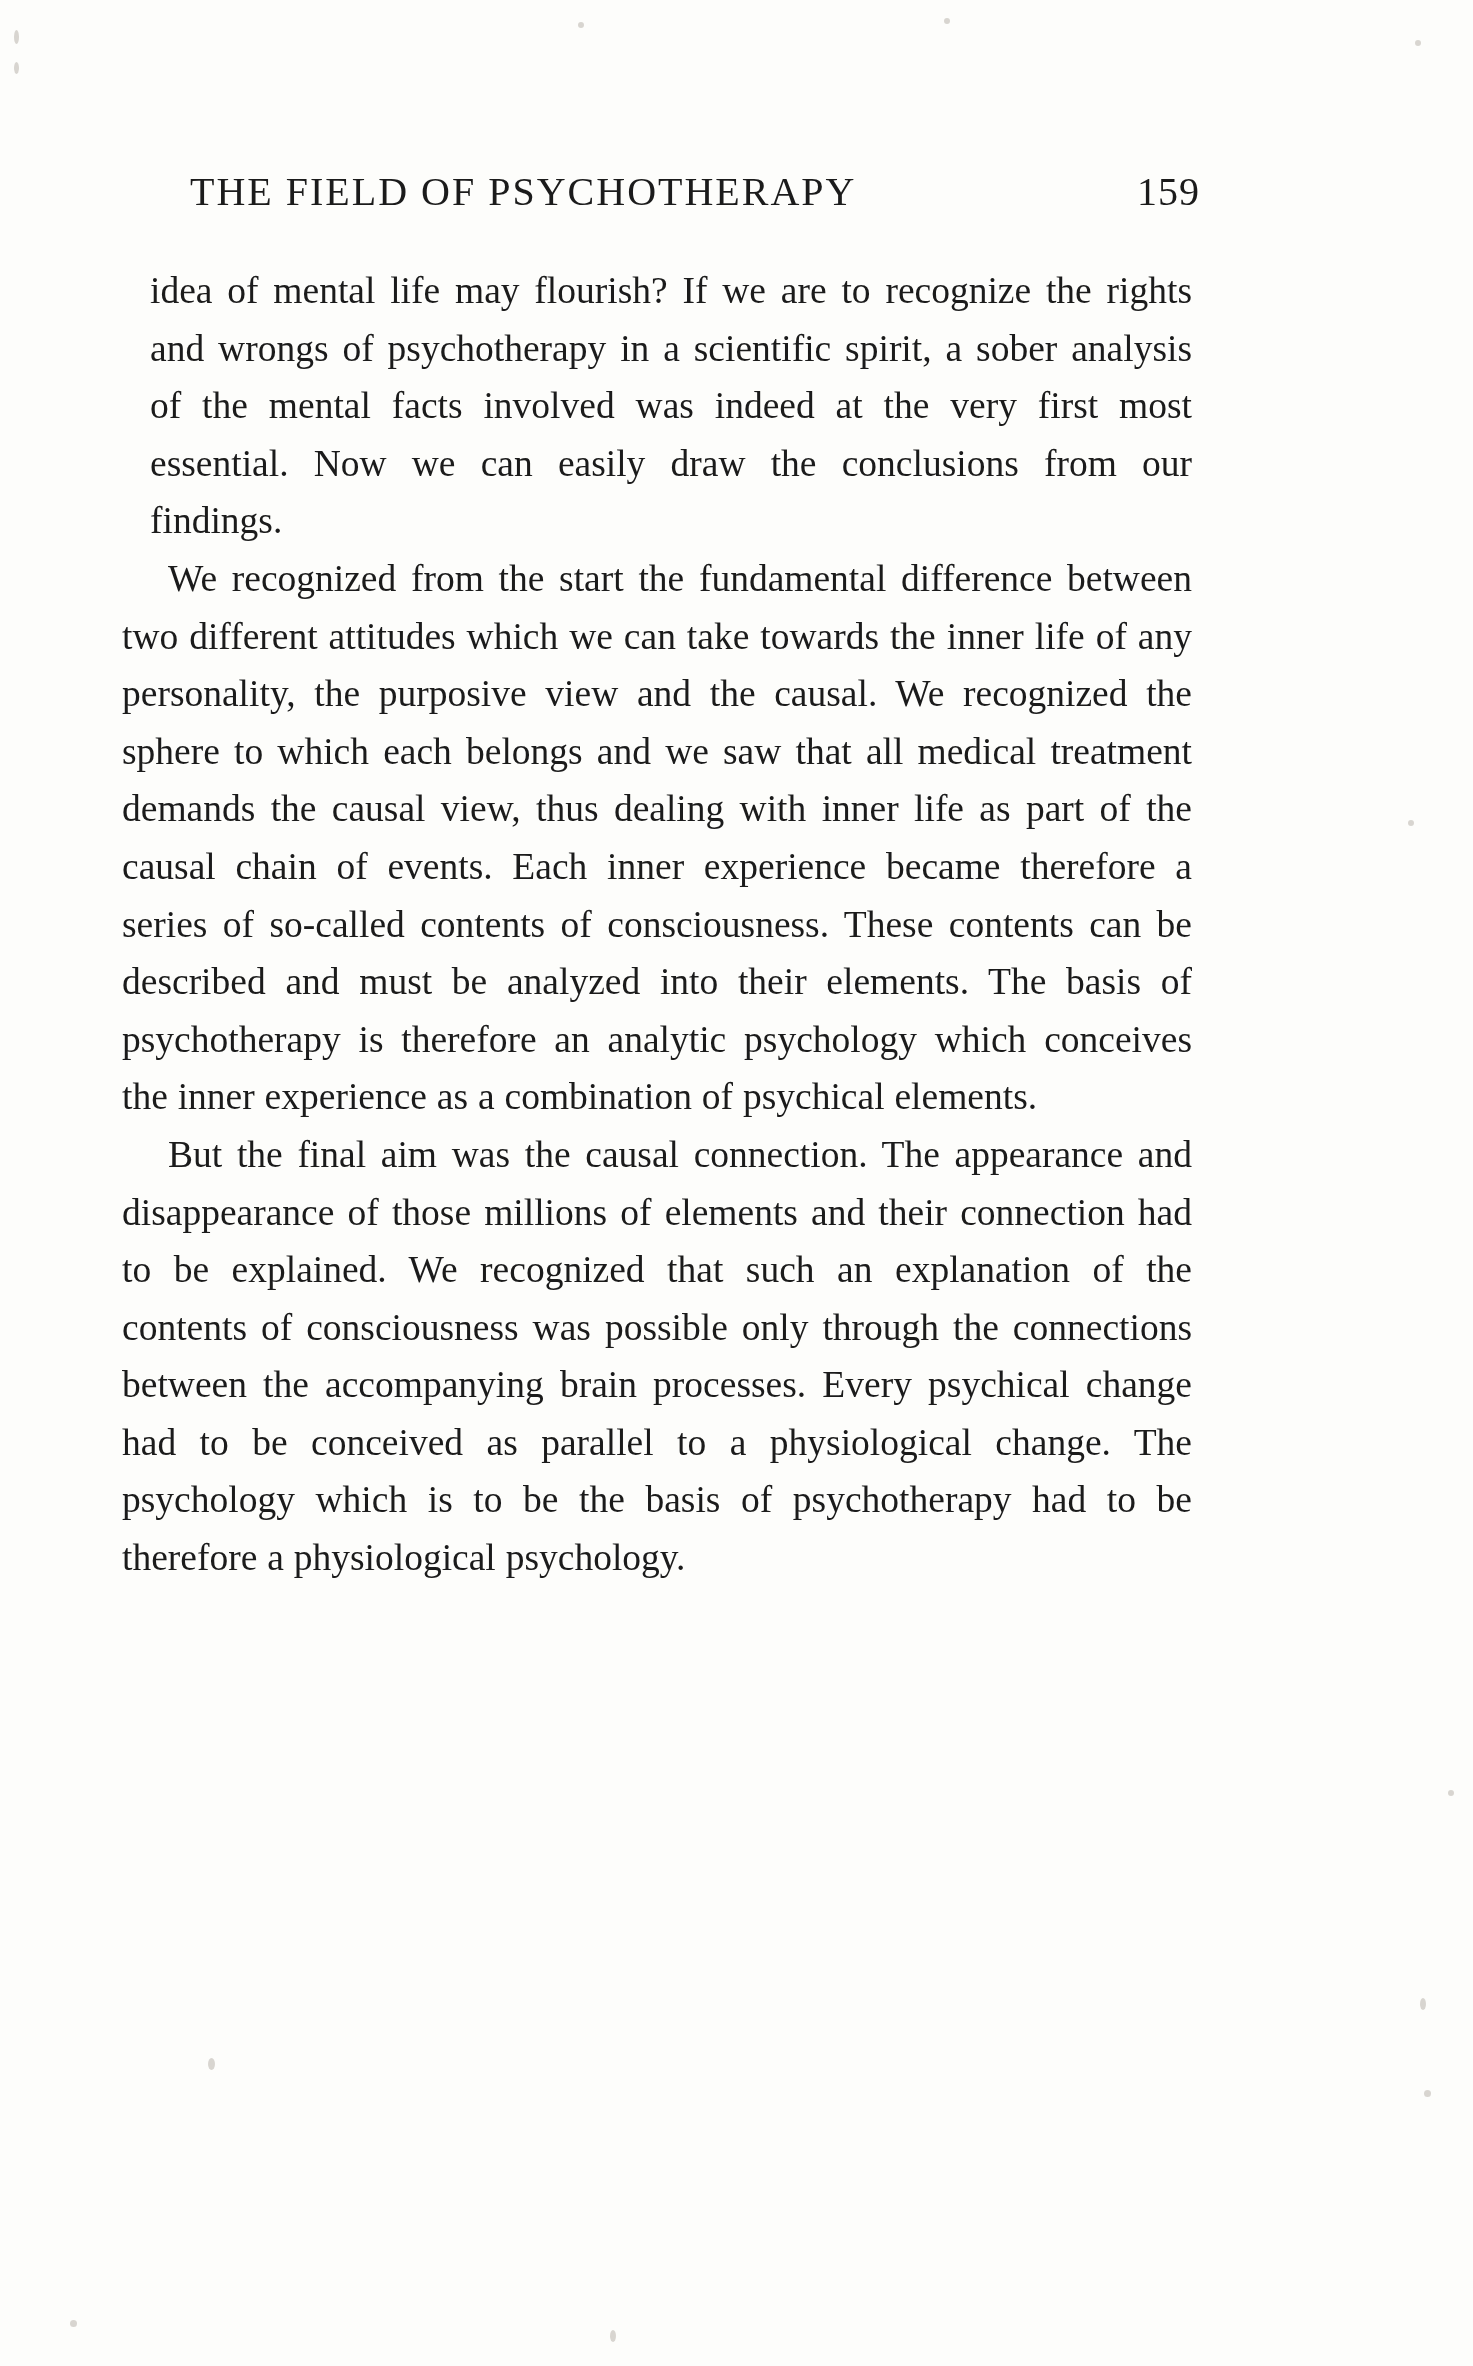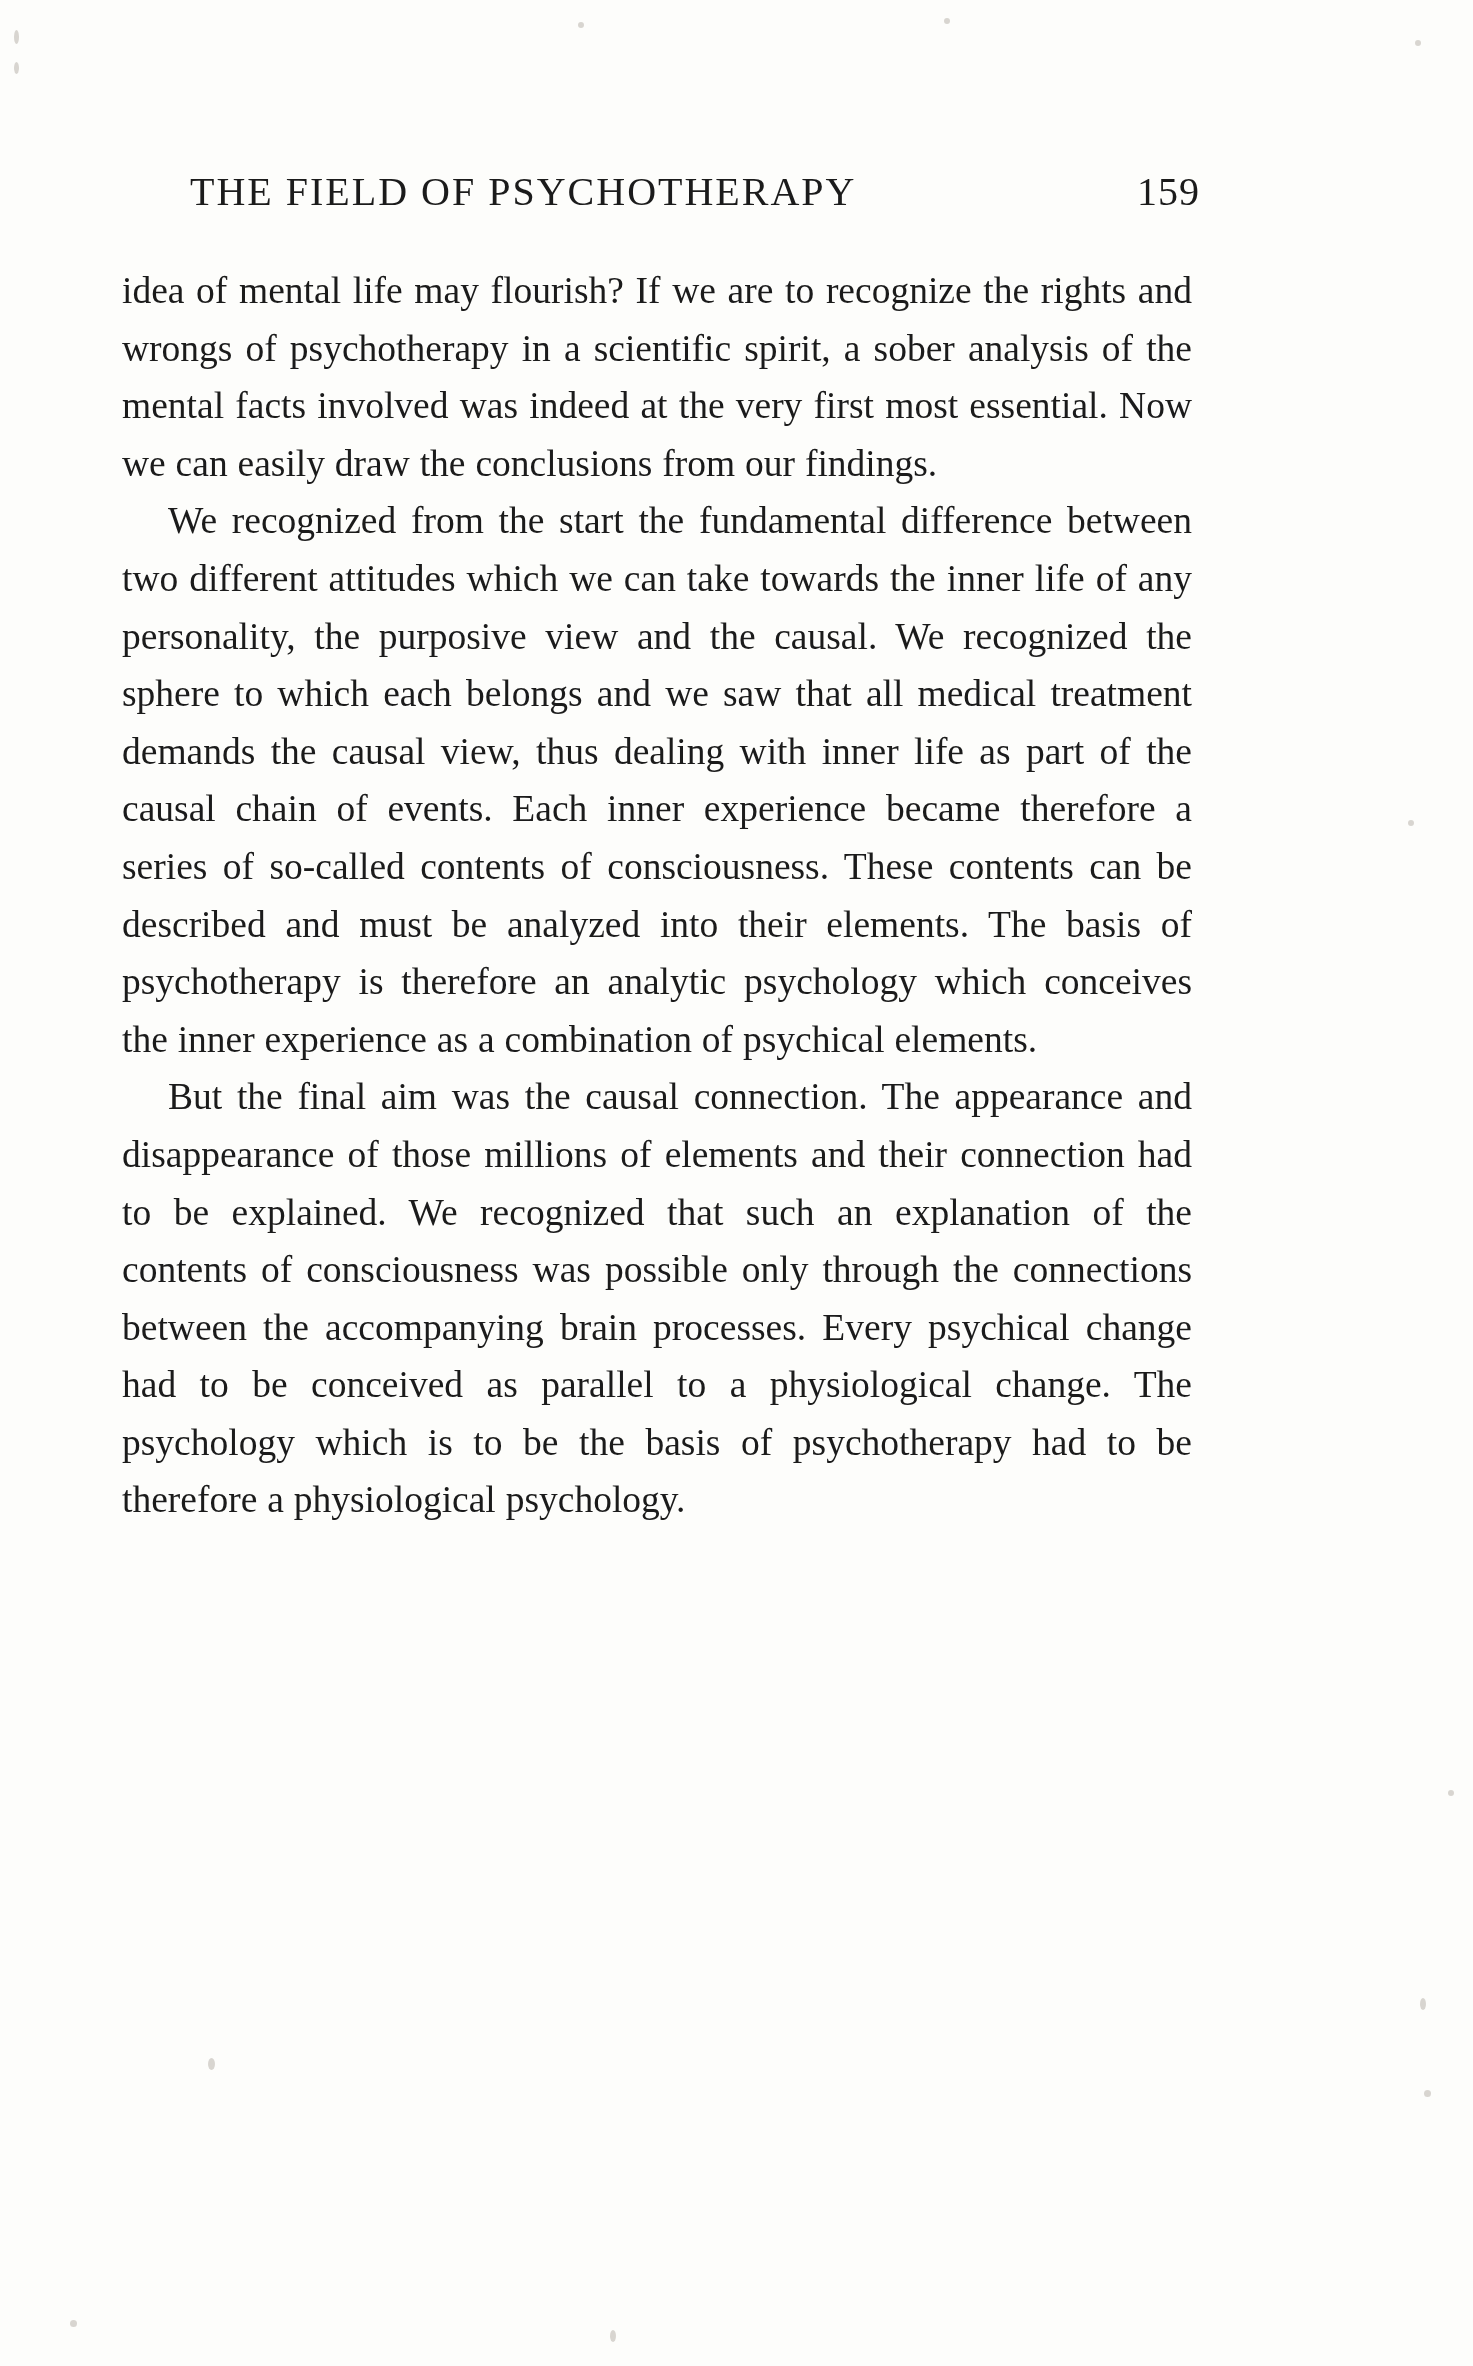--- a/index.html
+++ b/index.html
@@ -63,20 +63,21 @@
     text-justify: inter-word;
     word-spacing: 0.5px;
   }
 
   .body-text p {
     margin: 0;
     text-indent: 46px;
   }
   .body-text p.first {
     text-indent: 0;
+    margin-left: 28px;
   }
 
   
   .speck {
     position: absolute;
     background: #b9b5ad;
     border-radius: 50%;
     opacity: 0.55;
   }
 </style>

